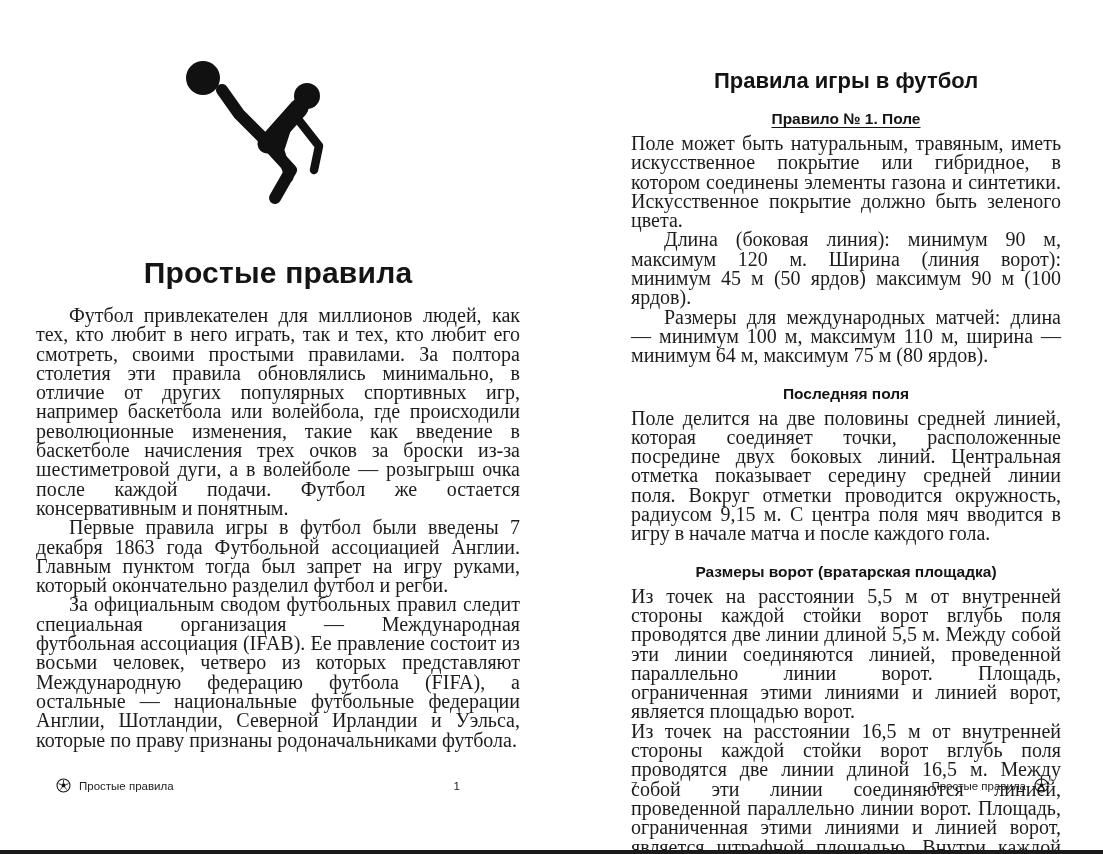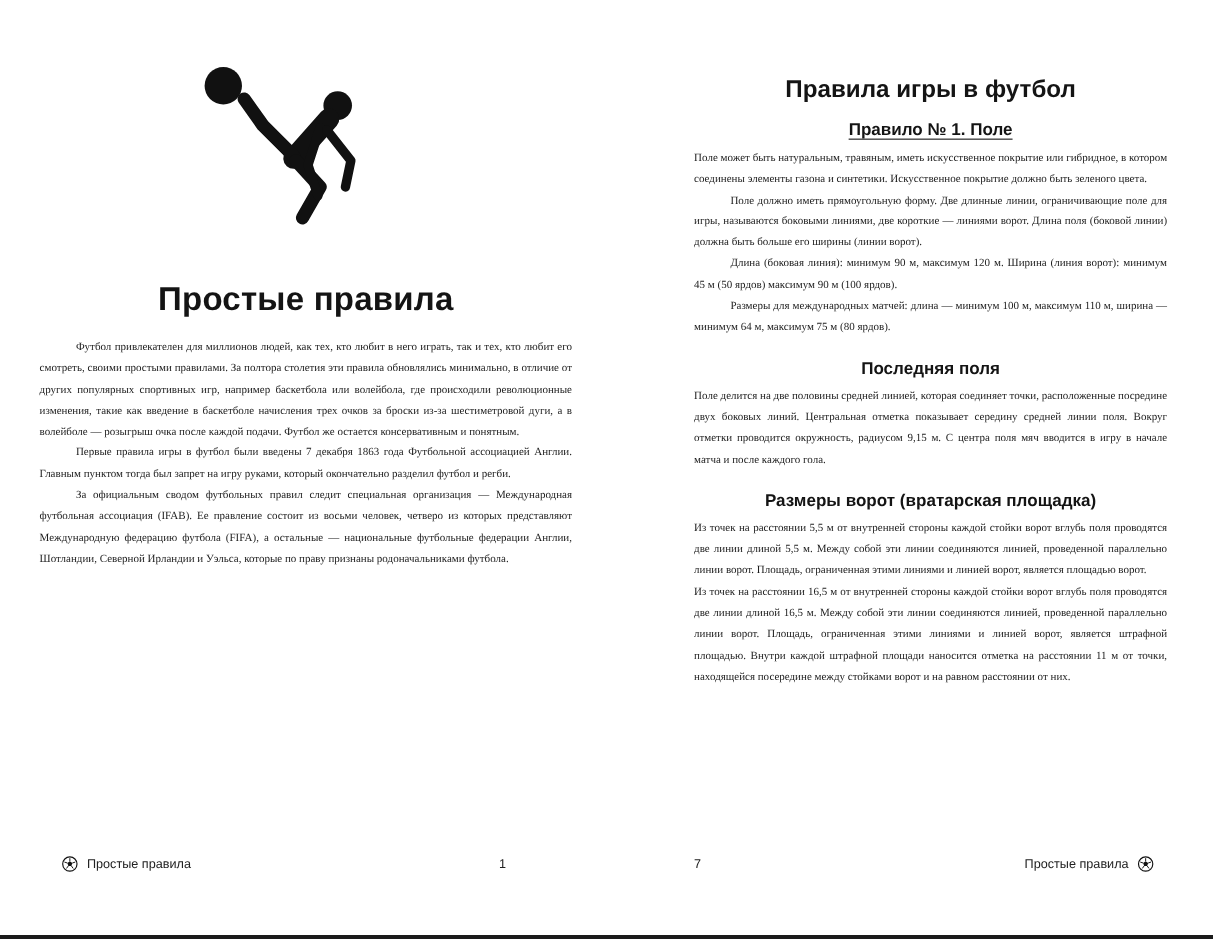--- a/index.html
+++ b/index.html
@@ -45,21 +45,21 @@
     font-size: 15.5px;
     color: #141414;
     margin: 19px 0 6px 0;
     text-align: center;
   }
   .section-heading.first { margin-top: 0; }
   .section-heading.u { text-decoration: underline; text-underline-offset: 3px; }
 
   
   .body {
-    font-size: 10px;
+    font-size: 20px;
     line-height: 19.3px;
     text-align: justify;
     margin: 0;
     color: #1c1c1c;
   }
   .indent { text-indent: 33px; }
 
   
   .footer {
     position: absolute;
@@ -126,21 +126,20 @@
       <span class="pagenum">1</span>
     </div>
   </section>
 
   <section class="page page-right">
 
     <h1 class="right-title">Правила игры в футбол</h1>
 
     <h2 class="section-heading first u">Правило № 1. Поле</h2>
     <p class="body">Поле может быть натуральным, травяным, иметь искусственное покрытие или гибридное, в котором соединены элементы газона и синтетики. Искусственное покрытие должно быть зеленого цвета.</p>
-    <p class="body indent">Поле должно иметь прямоугольную форму. Две длинные линии, ограничивающие поле для игры, называются боковыми линиями, две короткие — линиями ворот. Длина поля (боковой линии) должна быть больше его ширины (линии ворот).</p>
     <p class="body indent">Длина (боковая линия): минимум 90 м, максимум 120 м. Ширина (линия ворот): минимум 45 м (50 ярдов) максимум 90 м (100 ярдов).</p>
     <p class="body indent">Размеры для международных матчей: длина — минимум 100 м, максимум 110 м, ширина — минимум 64 м, максимум 75 м (80 ярдов).</p>
 
     <h2 class="section-heading">Последняя поля</h2>
     <p class="body">Поле делится на две половины средней линией, которая соединяет точки, расположенные посредине двух боковых линий. Центральная отметка показывает середину средней линии поля. Вокруг отметки проводится окружность, радиусом 9,15 м. С центра поля мяч вводится в игру в начале матча и после каждого гола.</p>
 
     <h2 class="section-heading">Размеры ворот (вратарская площадка)</h2>
     <p class="body">Из точек на расстоянии 5,5 м от внутренней стороны каждой стойки ворот вглубь поля проводятся две линии длиной 5,5 м. Между собой эти линии соединяются линией, проведенной параллельно линии ворот. Площадь, ограниченная этими линиями и линией ворот, является площадью ворот.</p>
 
     <p class="body">Из точек на расстоянии 16,5 м от внутренней стороны каждой стойки ворот вглубь поля проводятся две линии длиной 16,5 м. Между собой эти линии соединяются линией, проведенной параллельно линии ворот. Площадь, ограниченная этими линиями и линией ворот, является штрафной площадью. Внутри каждой штрафной площади наносится отметка на расстоянии 11 м от точки, находящейся посередине между стойками ворот и на равном расстоянии от них.</p>

